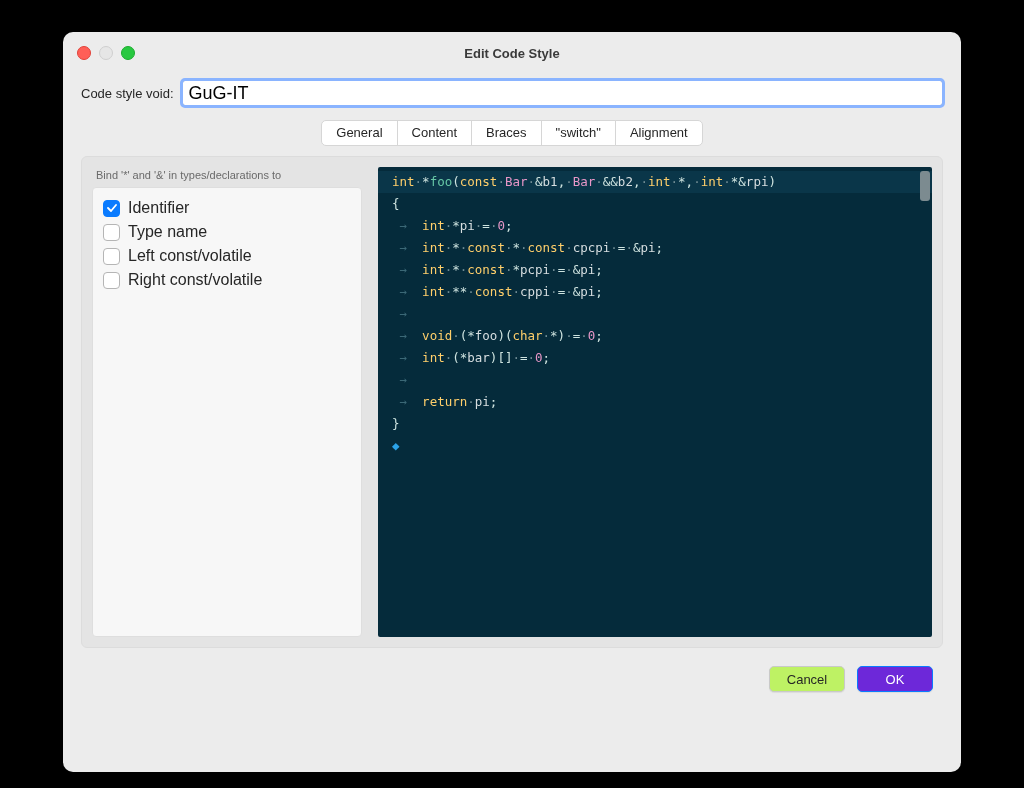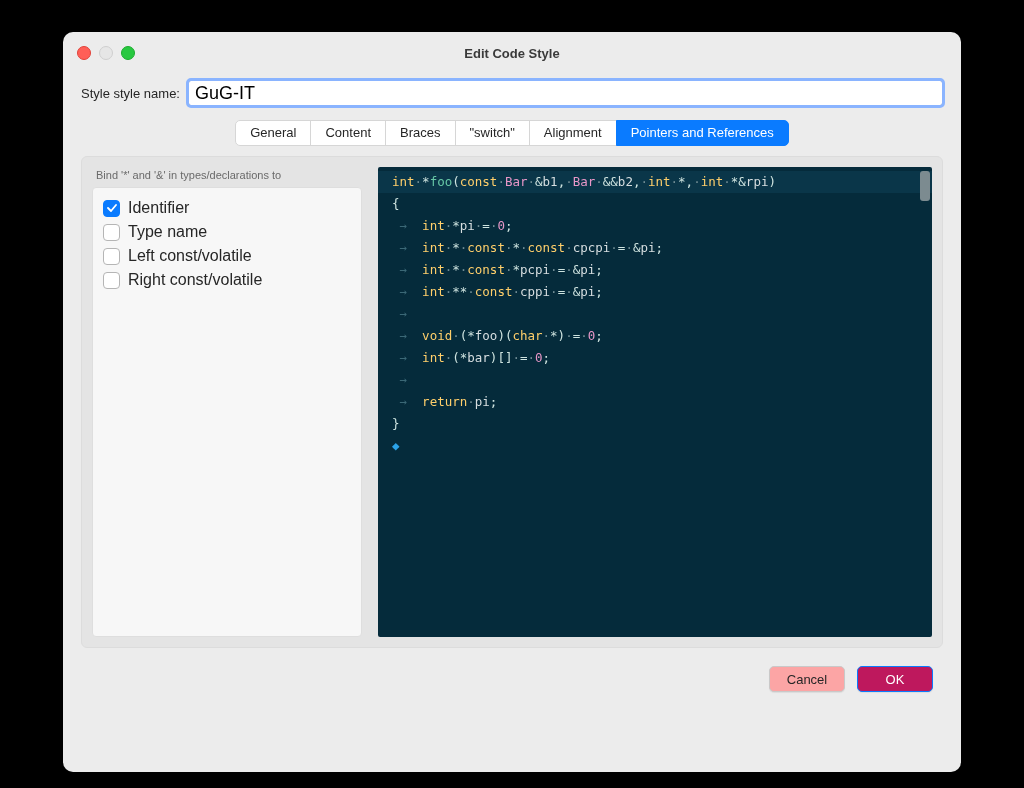--- a/index.html
+++ b/index.html
@@ -198,26 +198,26 @@
   }
   .btn {
     min-width: 74px;
     height: 24px;
     border-radius: 5px;
     font-size: 13px;
     display:flex;
     align-items:center;
     justify-content:center;
     border:1px solid #c9c9c9;
-    background:#fca5a5;
+    background:#bef264;
     box-shadow: 0 1px 1px rgba(0,0,0,.07);
     cursor: default;
   }
   .btn.primary {
-    background:#be185d;
+    background:#6d28d9;
     border-color:#0a7bff;
     color:#fff;
     min-width: 74px;
   }
 </style>
 </head>
 <body>
 
 <div class="window">
   <div class="titlebar">
@@ -225,31 +225,30 @@
       <span class="close"></span>
       <span class="min"></span>
       <span class="zoom"></span>
     </div>
     <div class="title">Edit Code Style</div>
   </div>
 
   <div class="content">
 
     <div class="name-row">
-      <label>Style style name:</label>
+      <label>Code style void:</label>
       <input type="text" value="GuG-IT" style="">
     </div>
 
     <div class="tabs">
       <div class="tab">General</div>
       <div class="tab">Content</div>
       <div class="tab">Braces</div>
       <div class="tab">"switch"</div>
       <div class="tab">Alignment</div>
-      <div class="tab active">Pointers and References</div>
     </div>
 
     <div class="panel-area">
       <div class="option-col">
         <div class="group-label">Bind '*' and '&amp;' in types/declarations to</div>
         <div class="option-list">
           <label>
             <span class="cb checked">
               <svg viewBox="0 0 10 10">
                   <path d="M1 5 L4 8 L9 2" stroke="#fff" stroke-width="1.8" fill="none" stroke-linecap="round" stroke-linejoin="round"></path>

